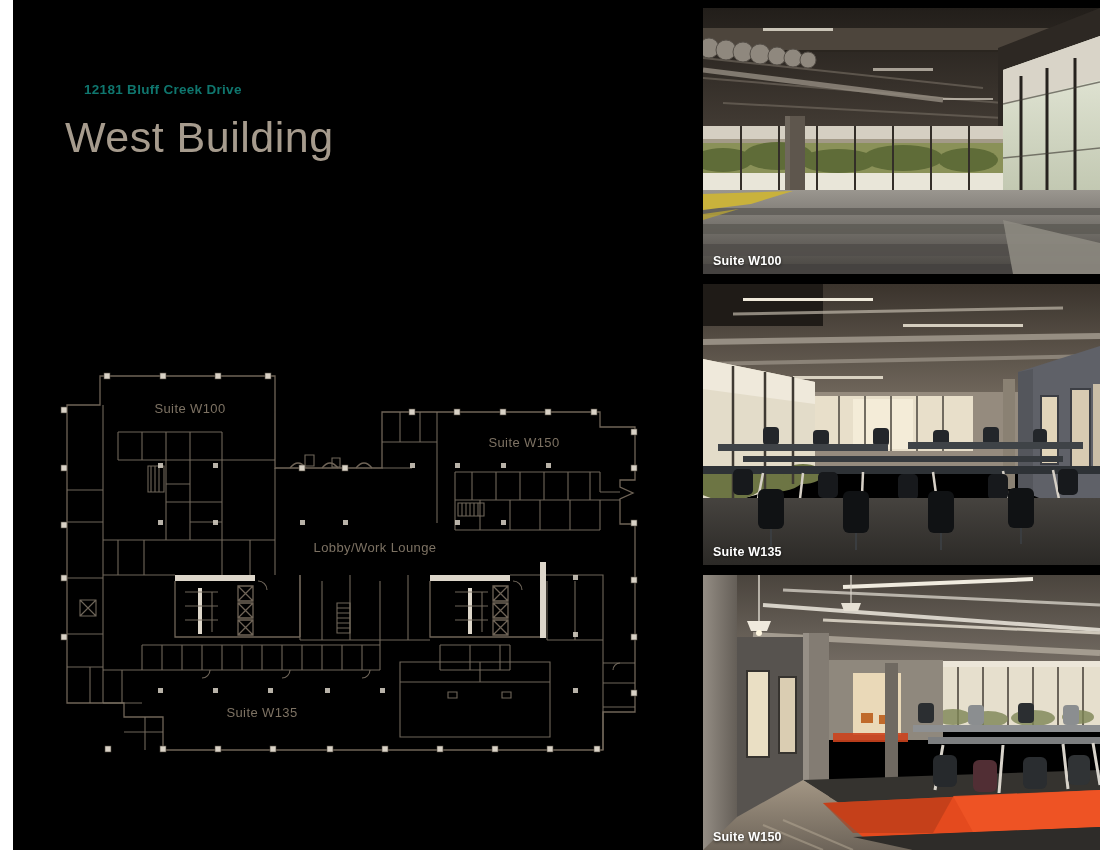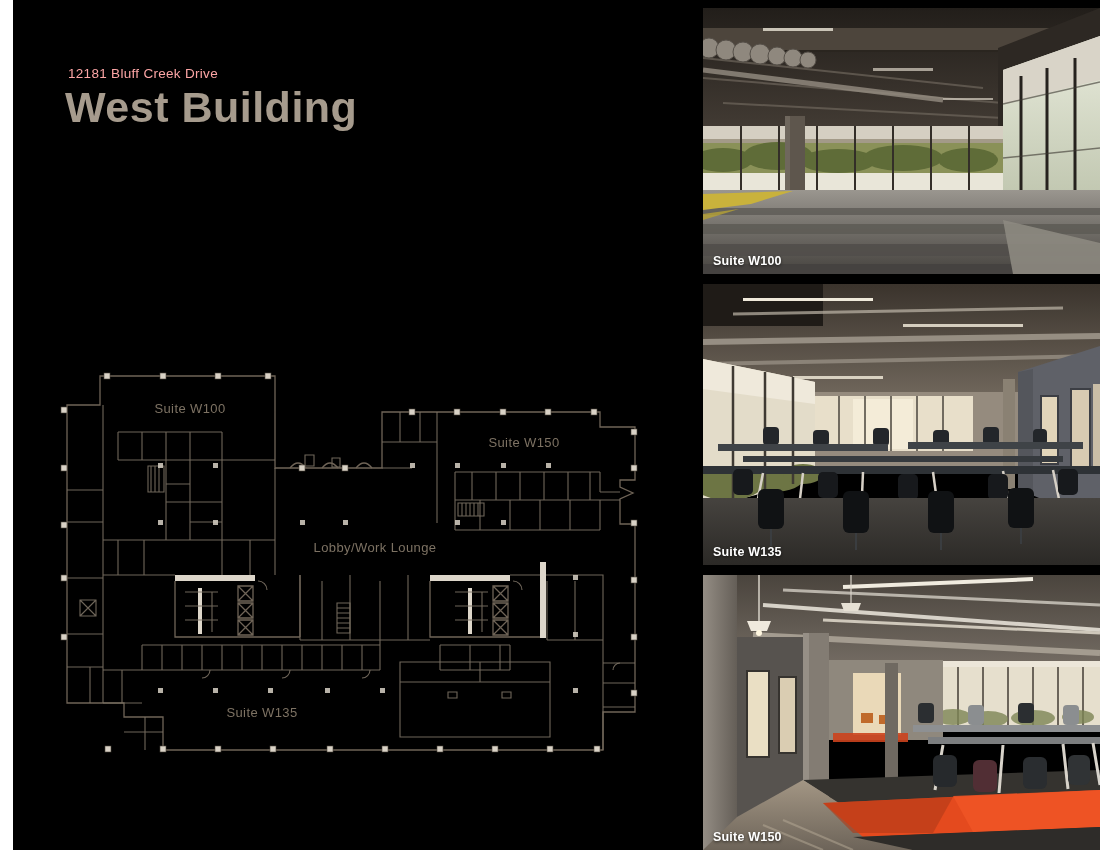--- a/index.html
+++ b/index.html
@@ -1,21 +1,21 @@
 <!DOCTYPE html>
 <html><head>
 <meta charset="utf-8">
 <style>
   html,body{margin:0;padding:0;background:#000;}
   body{width:1100px;height:850px;position:relative;overflow:hidden;
        font-family:"Liberation Sans",sans-serif;}
   .margin-strip{position:absolute;left:0;top:0;width:13px;height:850px;background:#fff;}
   .header{position:absolute;left:68px;top:66px;}
-  .address{margin:0;font-size:13.5px;font-weight:400;letter-spacing:.3px;color:#fca5a5;}
-  .title{margin:2px 0 0 -3px;font-size:43px;font-weight:700;letter-spacing:.5px;color:#a69b8d;}
+  .address{margin:16px;font-size:13.5px;font-weight:700;letter-spacing:.3px;color:#0f766e;}
+  .title{margin:2px 0 0 -3px;font-size:43px;font-weight:400;letter-spacing:.5px;color:#a69b8d;}
   .plan-wrap{position:absolute;left:60px;top:372px;width:600px;height:390px;}
   .plan-wrap svg{width:100%;height:100%;display:block;}
   .pl{stroke:#6f6457;fill:none;stroke-width:1.3;}
   .pl2{stroke:#7b7164;fill:none;stroke-width:1.1;opacity:.9;}
   .core-white{fill:#ddd6ca;}
   .colx{fill:#d9d2c6;stroke:#4a443a;stroke-width:.6;}
   .coli{fill:#d9d2c6;opacity:.85;}
   .plan-label{font-family:"Liberation Sans",sans-serif;font-size:13px;fill:#7d7263;letter-spacing:.4px;}
   .photos{position:absolute;left:703px;top:0;width:397px;height:850px;}
   .photo{position:absolute;left:0;width:397px;overflow:hidden;}

